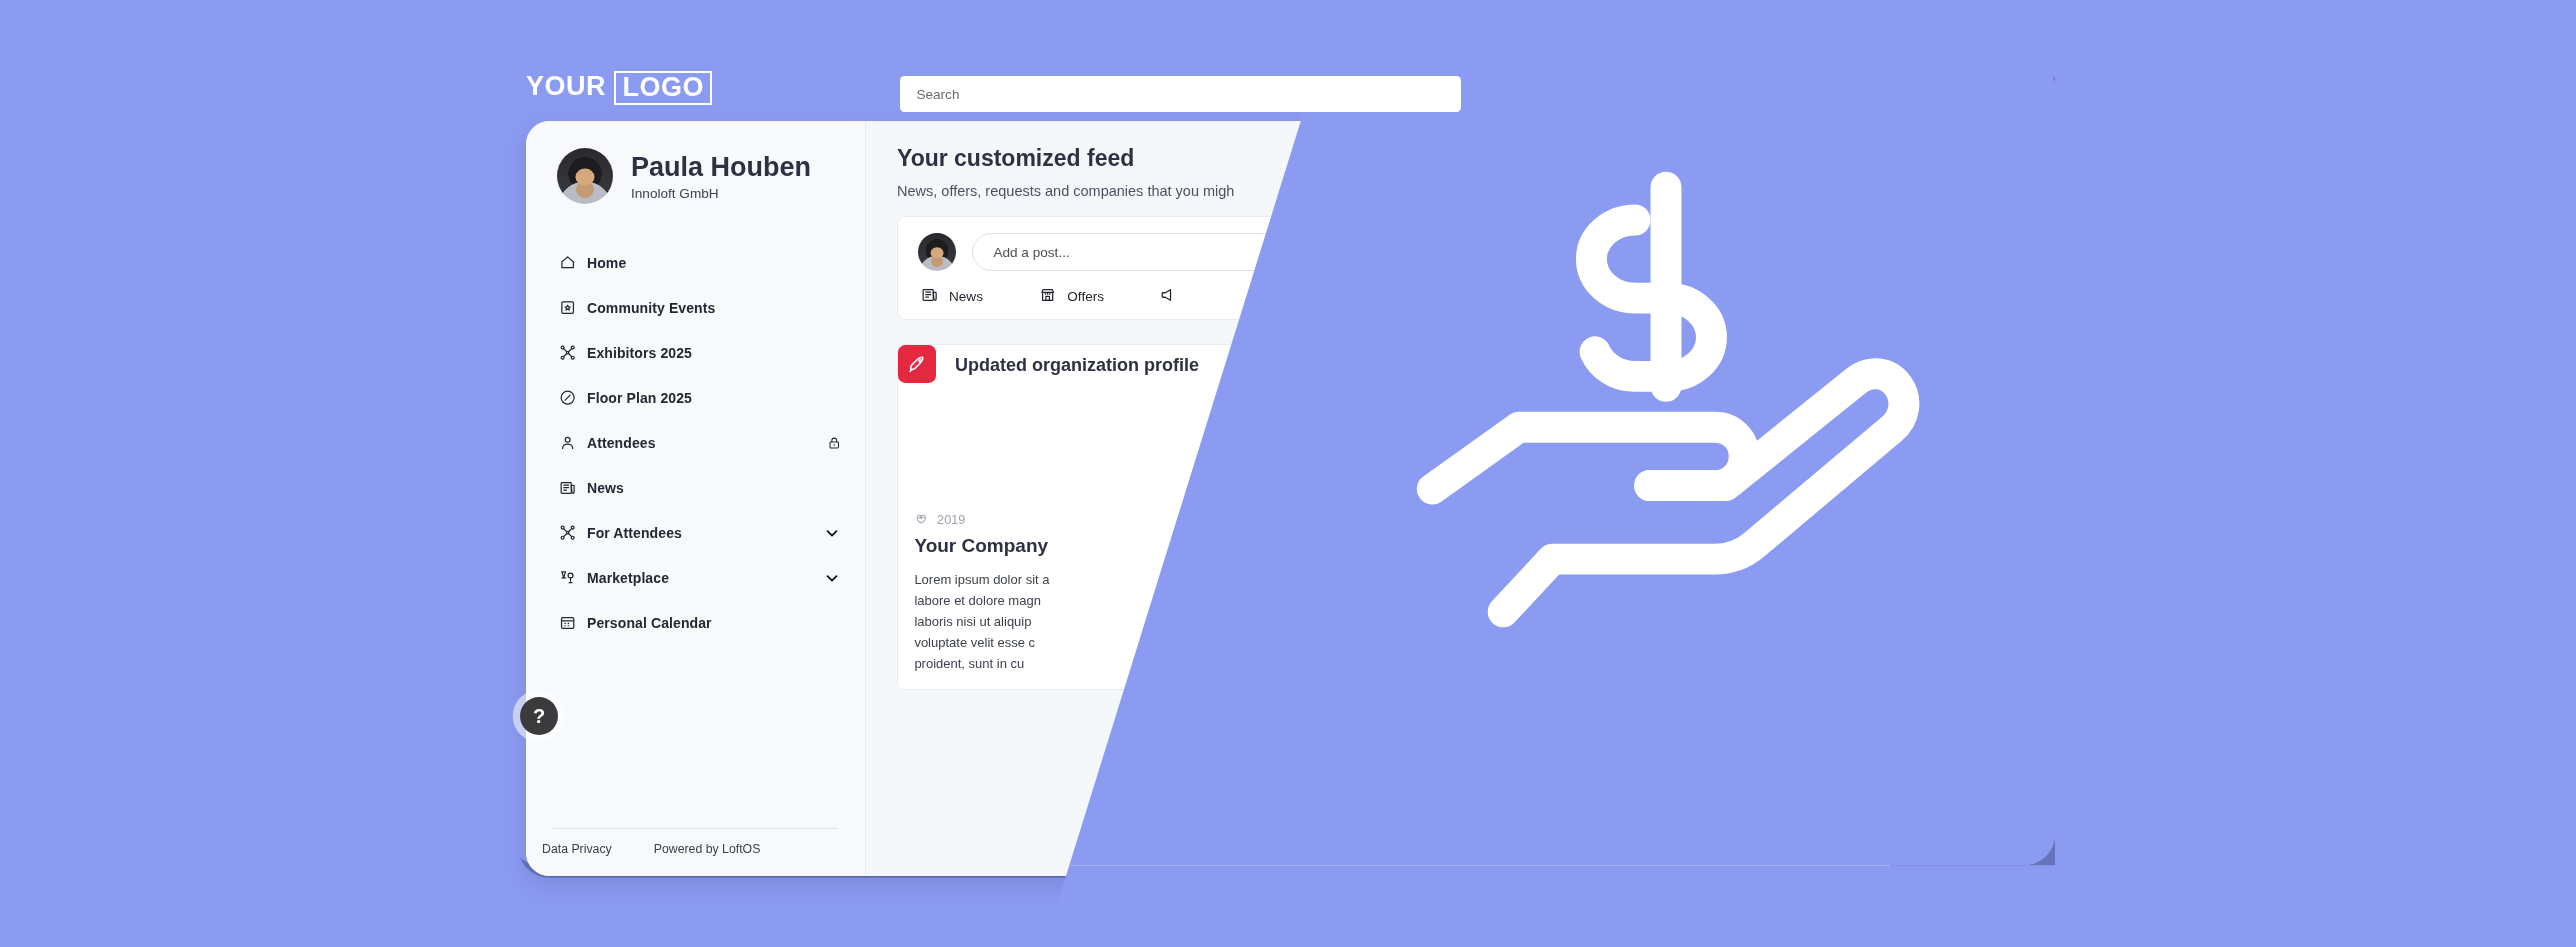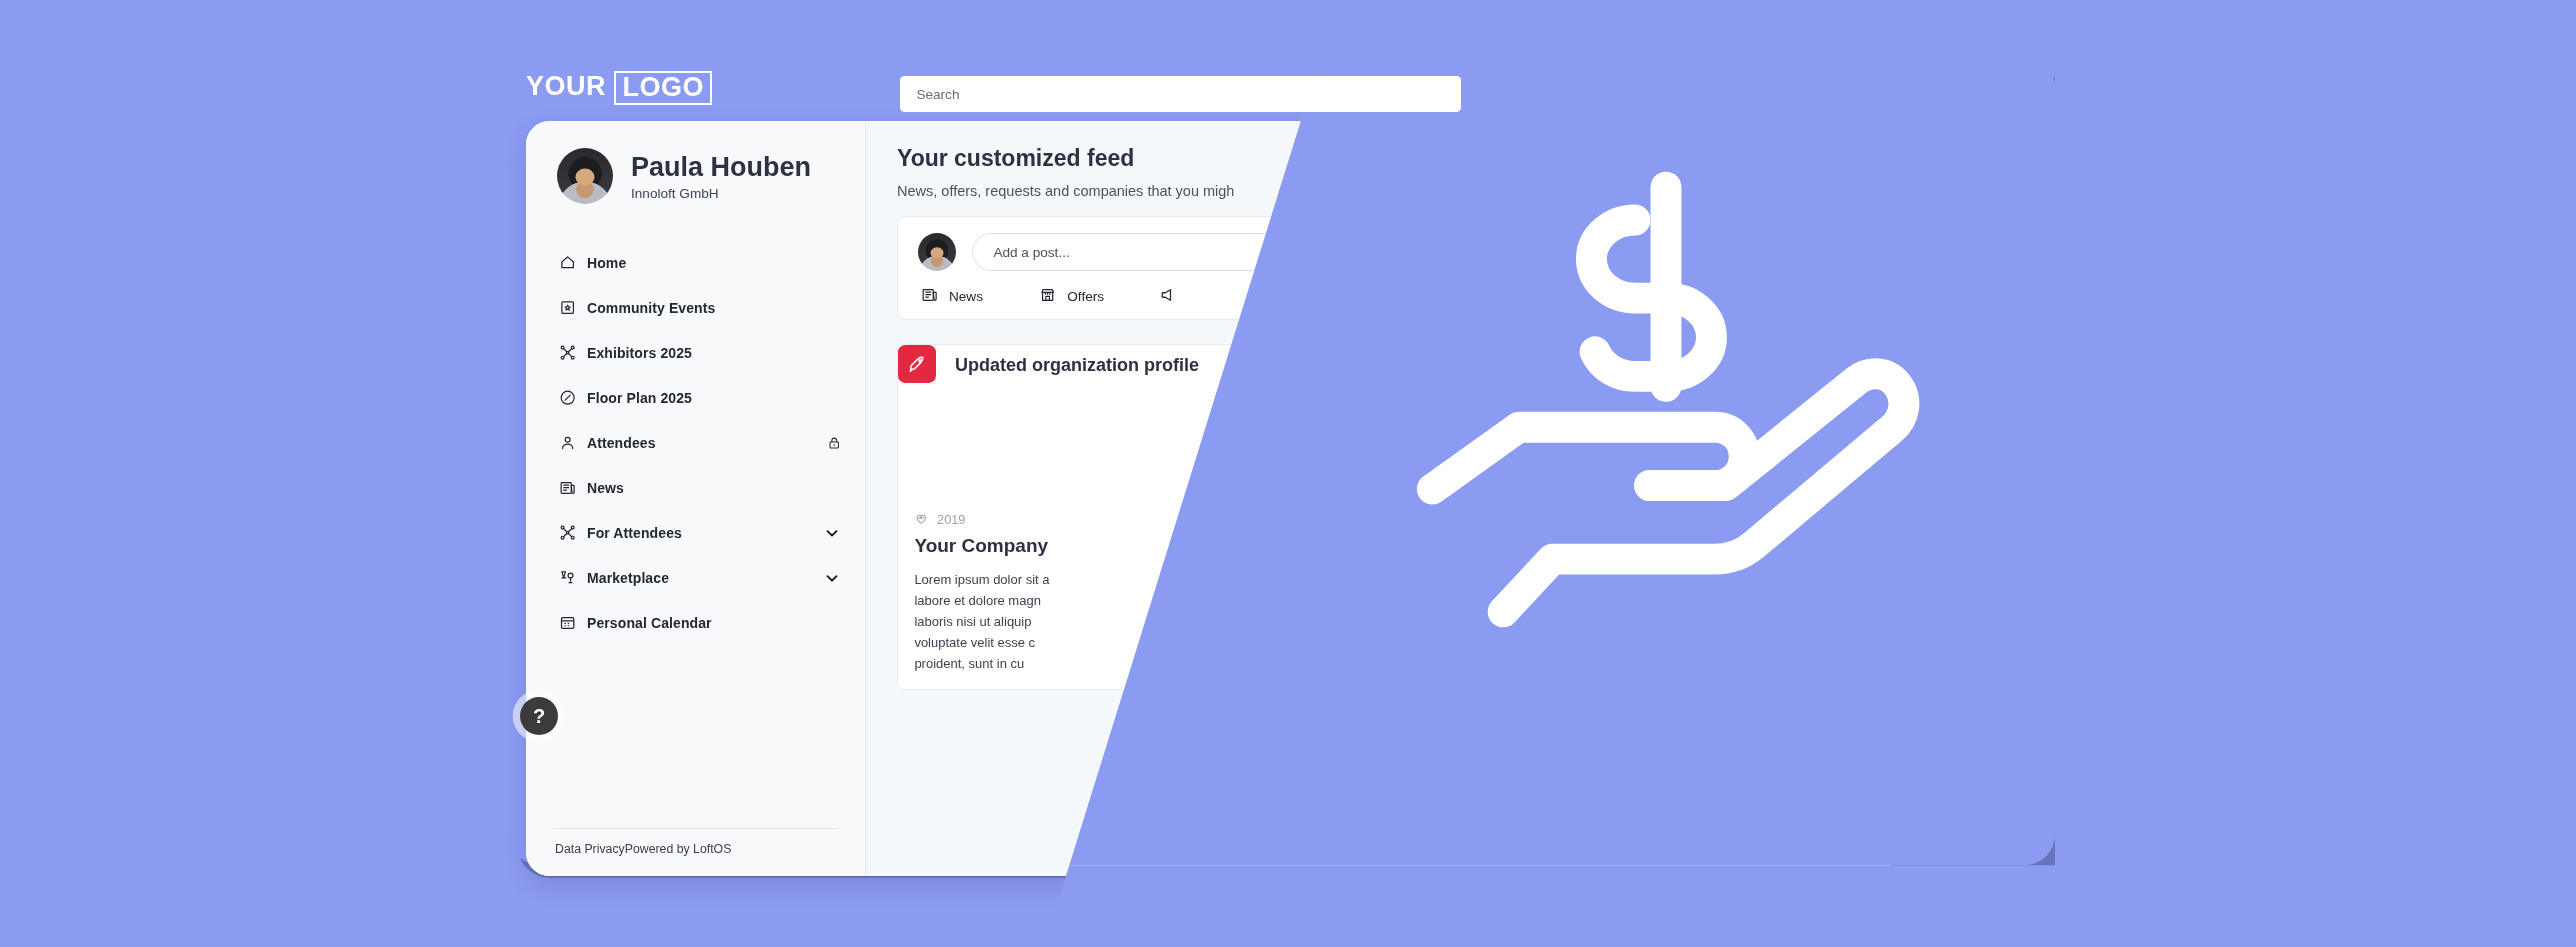--- a/index.html
+++ b/index.html
@@ -117,21 +117,21 @@
     gap: 10px;
     cursor: pointer;
     color: #242832;
   }
   .nav-item .nav-ico { width: 18px; height: 18px; flex: 0 0 18px; color:#23262f; display:flex; align-items:center; justify-content:center;}
   .nav-item .nav-label { font-size: 14px; font-weight: 600; letter-spacing: 0.1px; }
   .nav-item .nav-right { margin-left: auto; display:flex; align-items:center; }
 
   .sb-footer { padding: 0 0 20px 0; position: relative; }
   .sb-divider { height: 0.9px; background: #dfe3ea; margin: 0 27px 12.7px 27px; }
-  .sb-links { display: flex; padding-left: 29px; }
+  .sb-links { display: flex; gap: 42px; padding-left: 16px; }
   .sb-links span { font-size: 12.3px; color: #3a3e4c; cursor: pointer; }
 
   #help-fab {
     position: absolute;
     left: 520px; top: 697px;
     width: 38px; height: 38px; border-radius: 50%;
     background: #3b3b3d;
     color: #fff;
     display: flex; align-items: center; justify-content: center;
     font-size: 20px; font-weight: 700;

